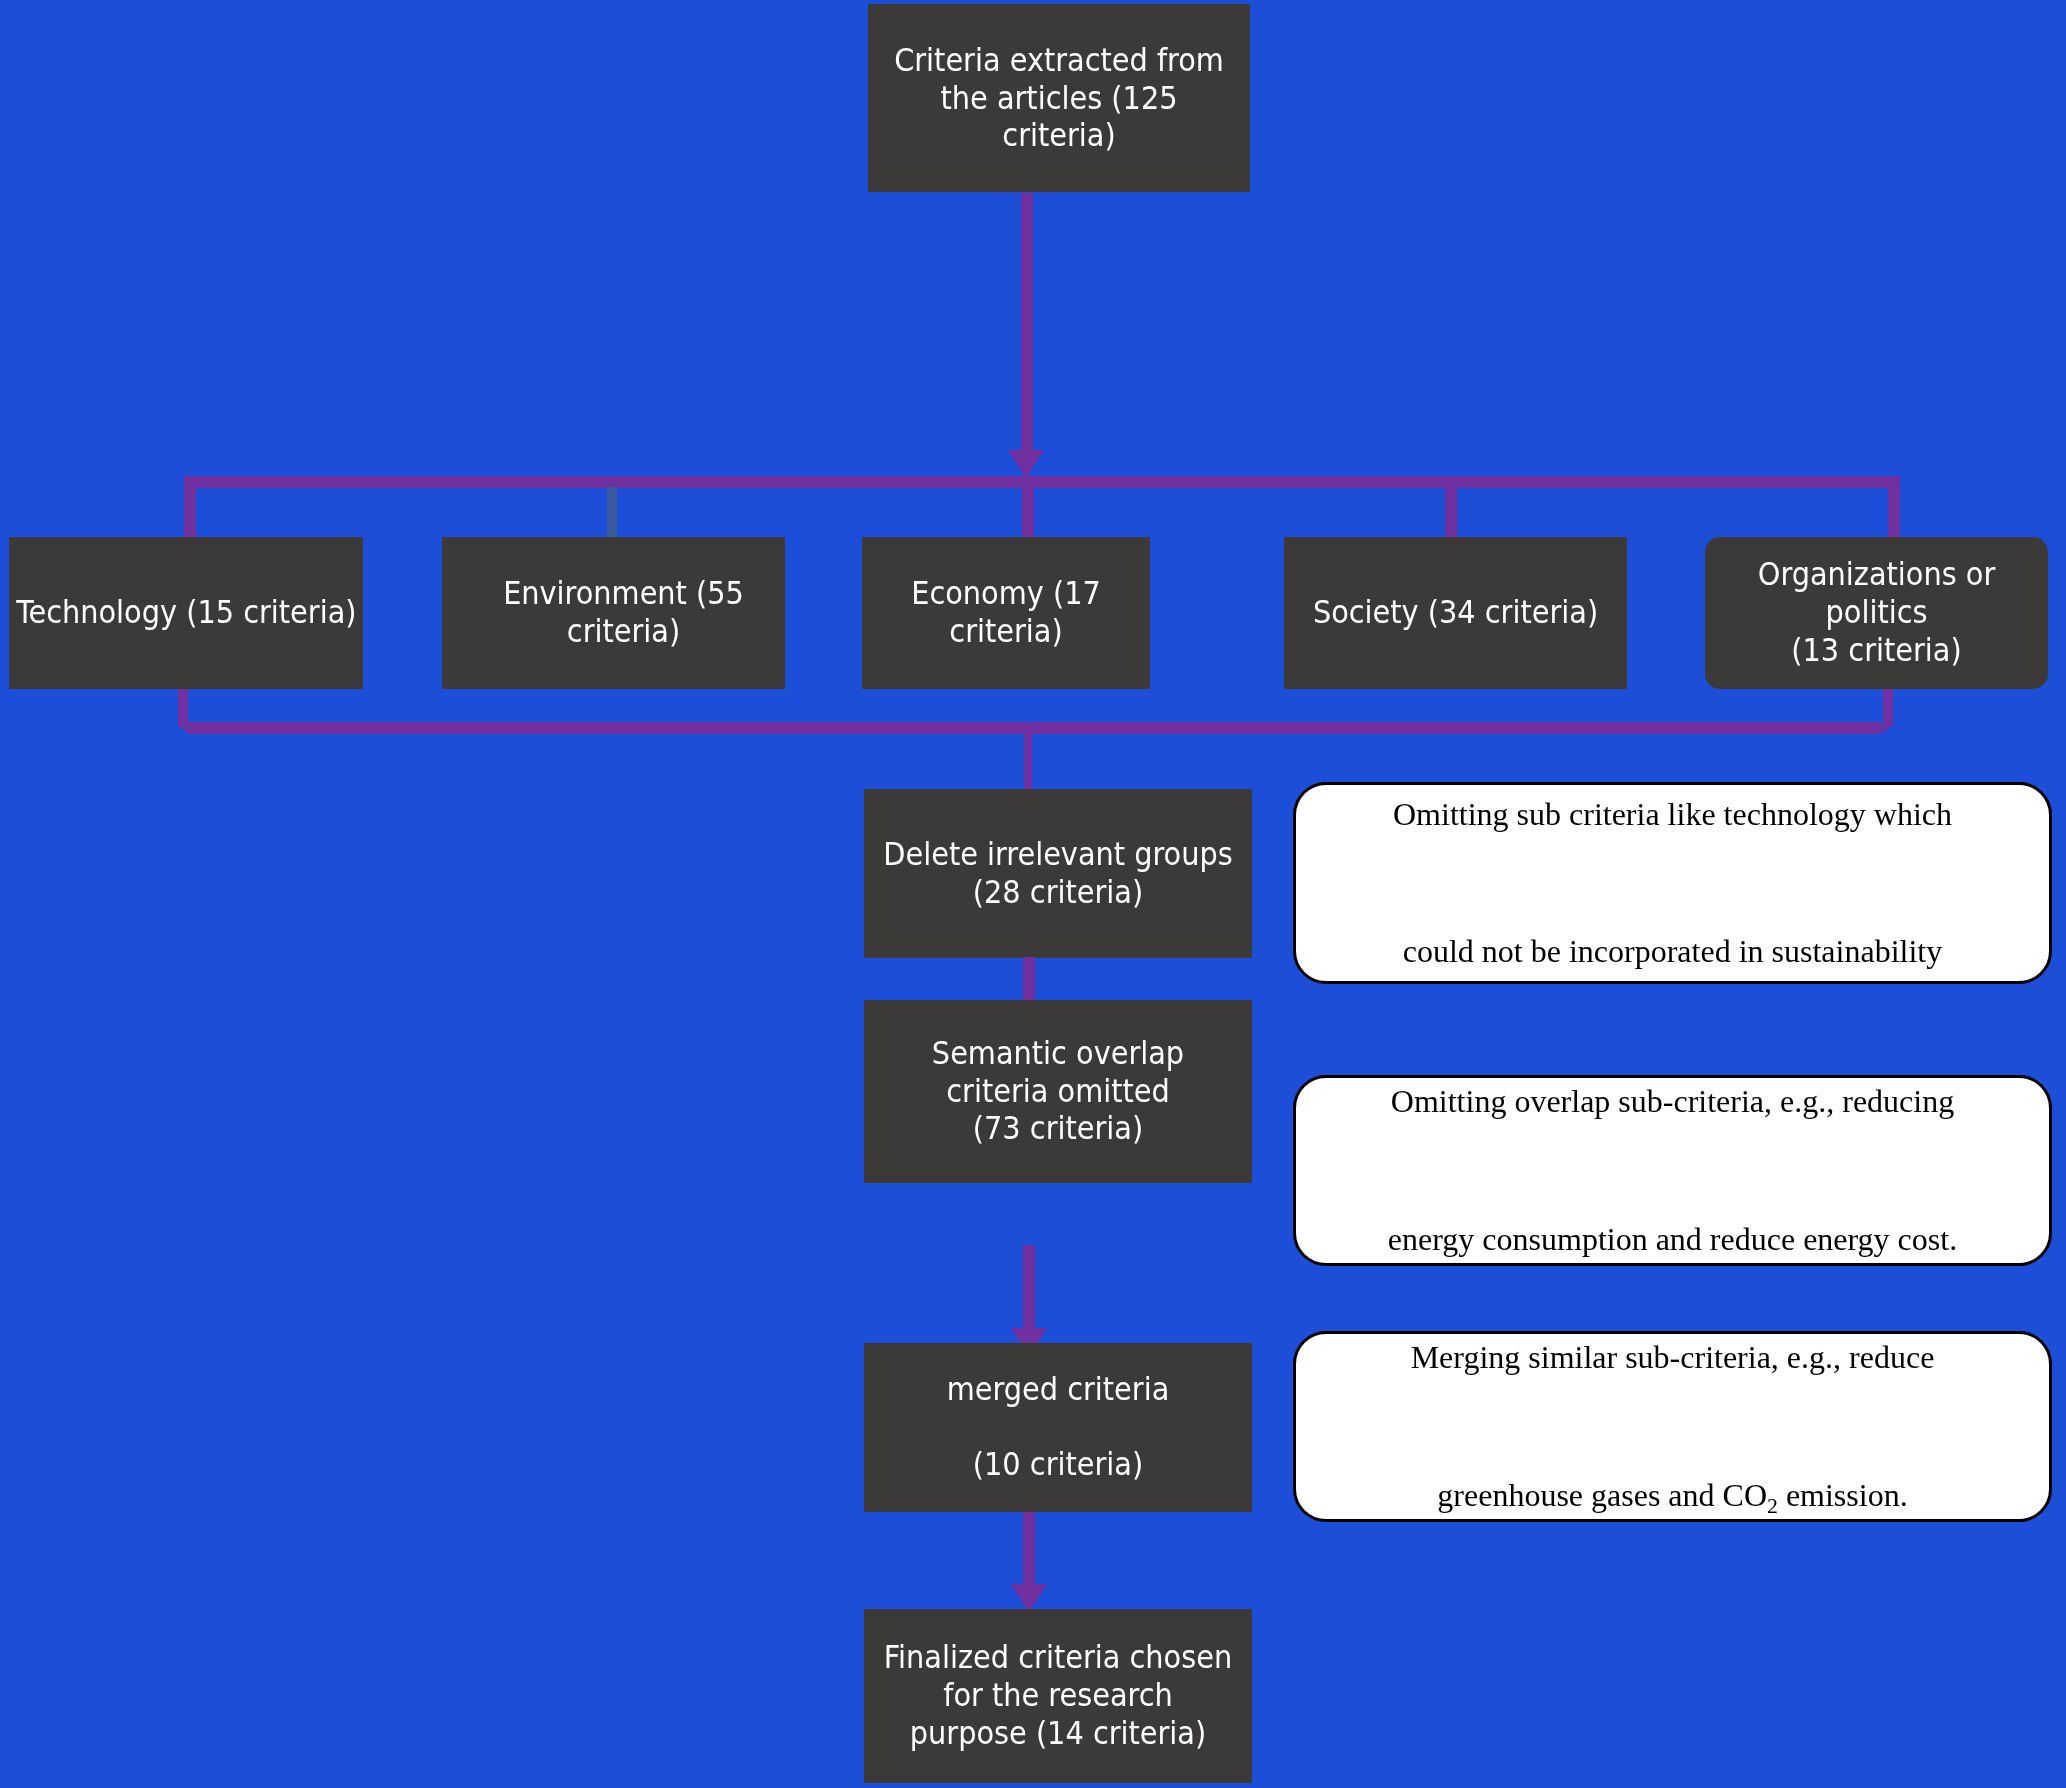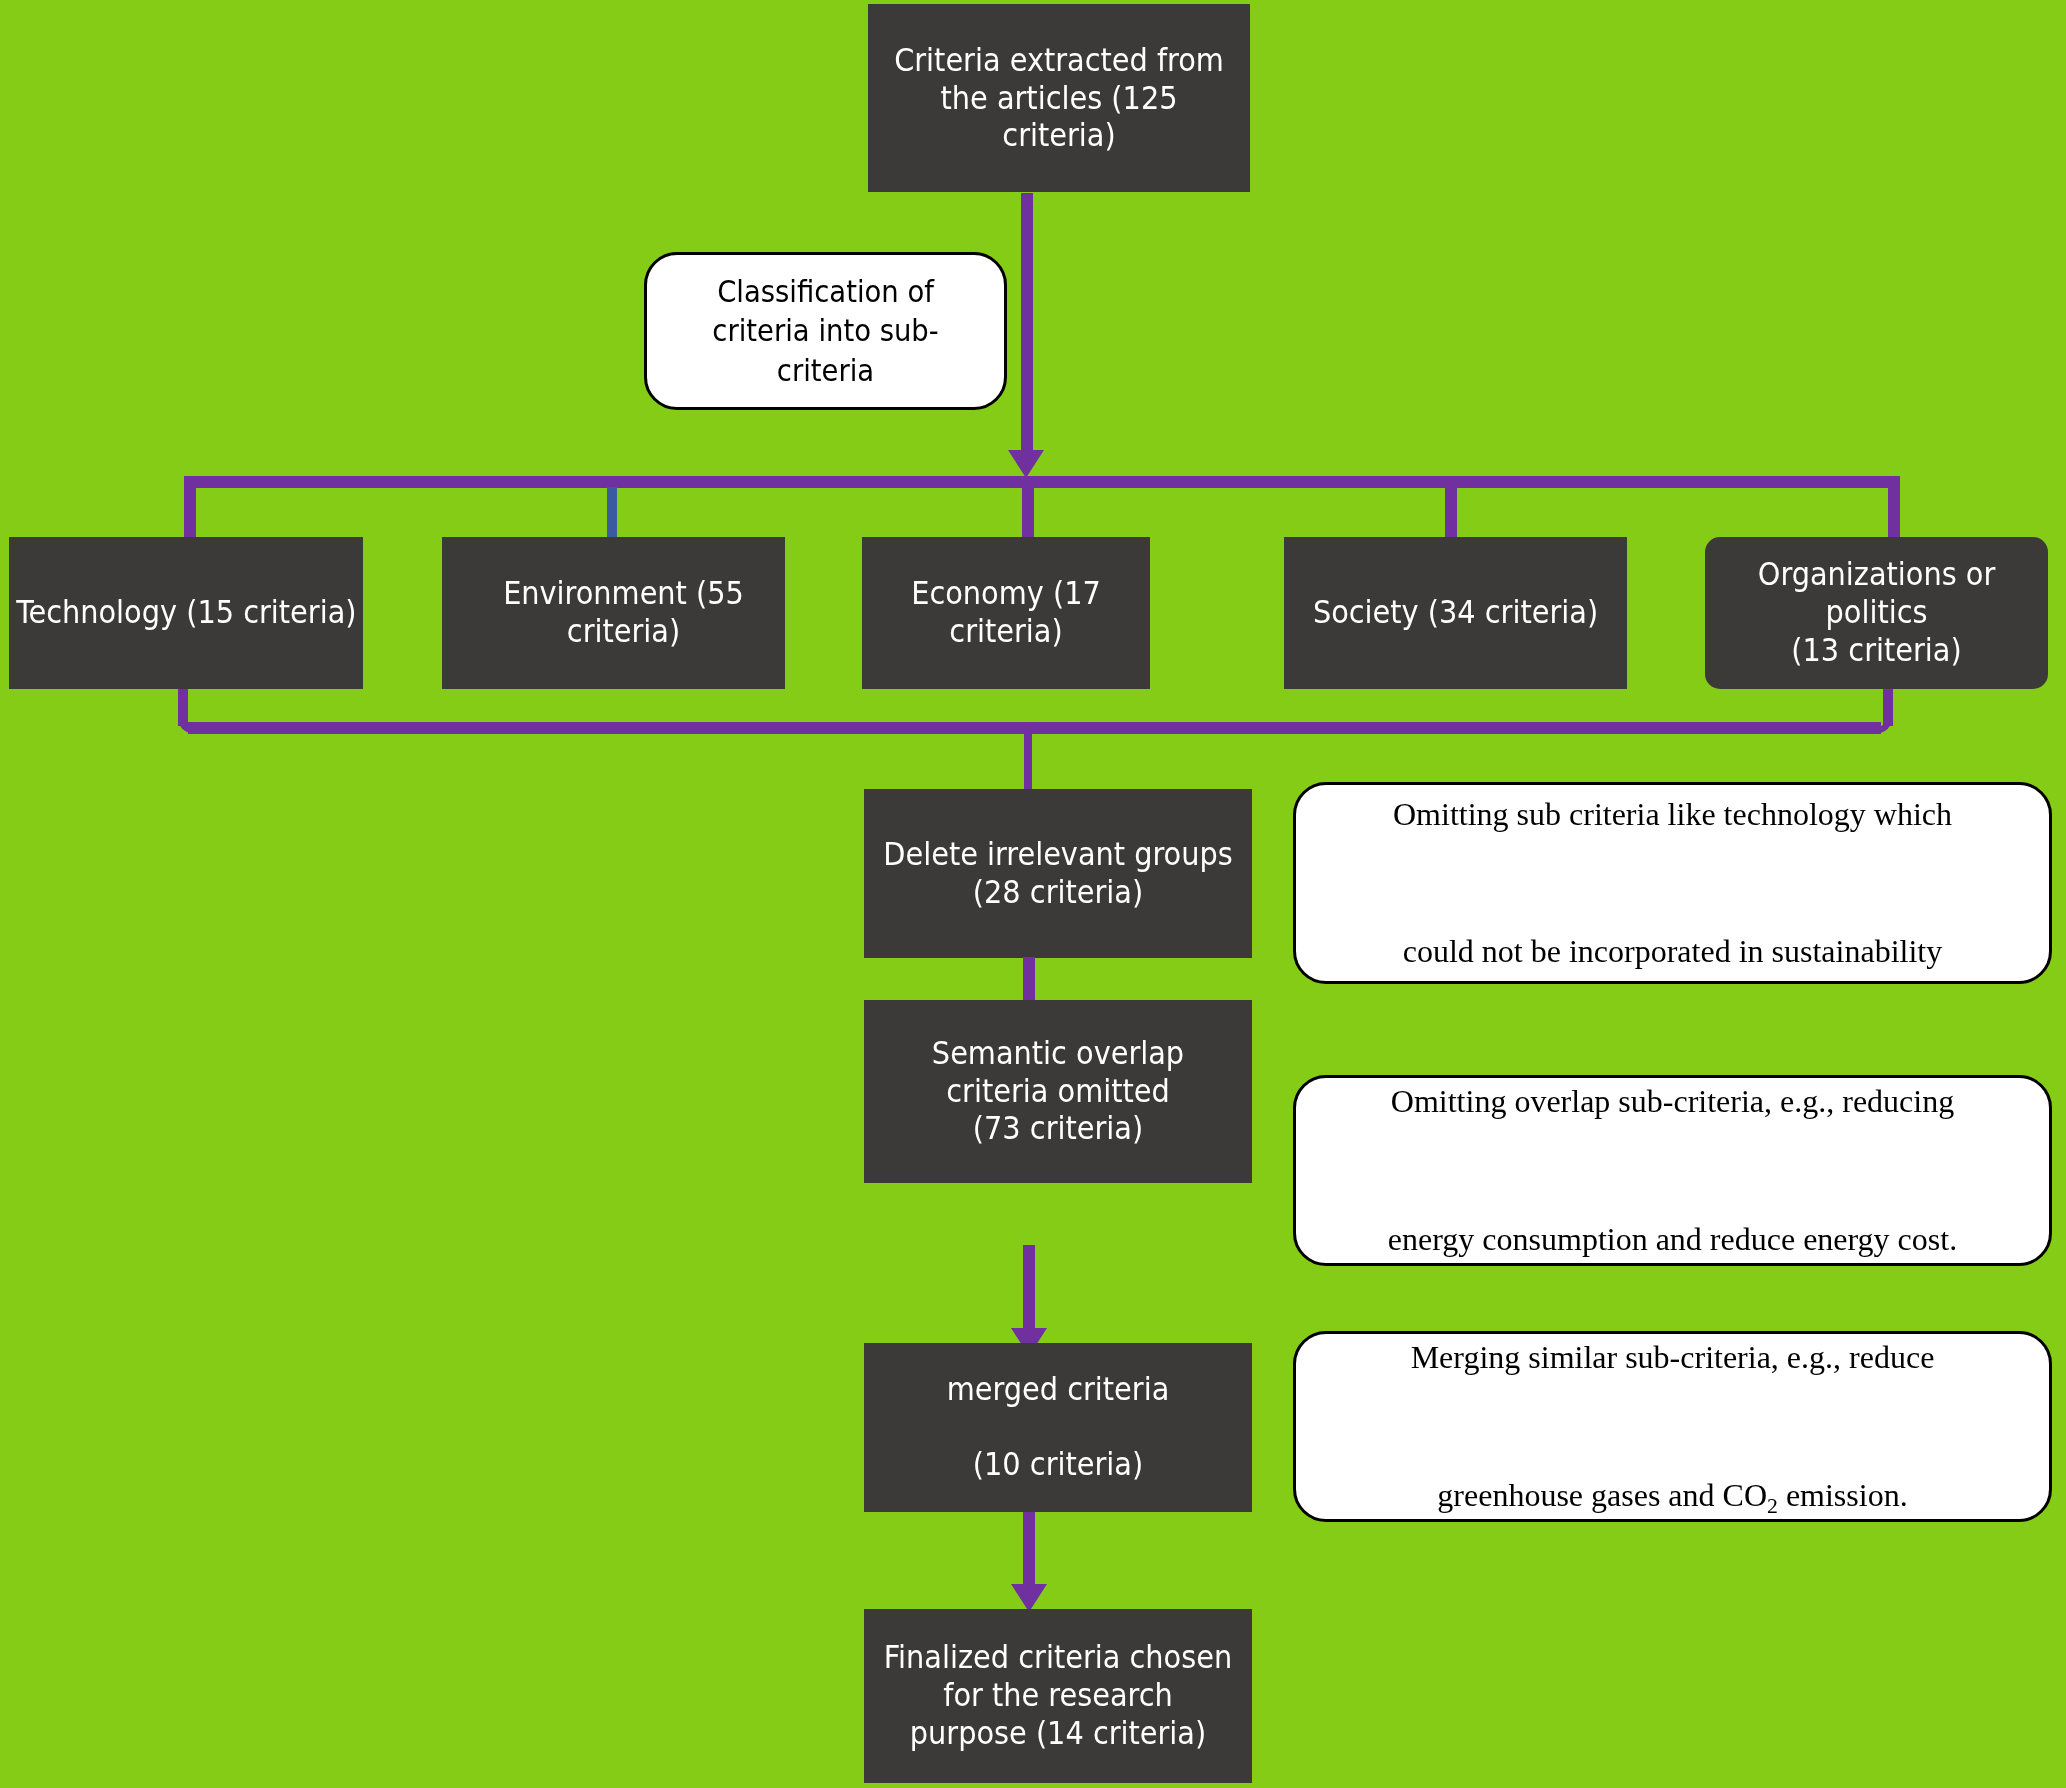--- a/index.html
+++ b/index.html
@@ -7,21 +7,21 @@
     padding: 0;
     background: #ffffff;
   }
   body {
     font-family: "Liberation Sans", sans-serif;
   }
   #canvas {
     position: relative;
     width: 2066px;
     height: 1789px;
-    background: #84cc16;
+    background: #1d4ed8;
     overflow: hidden;
   }
   
   .dark-box {
     position: absolute;
     background: #3B3A38;
     color: #FFFFFF;
     display: flex;
     align-items: center;
     justify-content: center;
@@ -94,25 +94,20 @@
   <div class="dark-box tight" style="left:868px; top:4.4px; width:382px; height:188px;">
     <span class="txt">Criteria extracted from
 the articles (125
 criteria)</span>
   </div>
 
   <div class="conn" style="left:1021px; top:193px; width:12.2px; height:262px;"></div>
 
   <div class="arrow-down" style="left:1008px; top:450px;"></div>
 
-  <div class="callout sans" style="left:644px; top:252px; width:363px; height:158px;">
-    <span class="txt">Classification of
-criteria into sub-
-criteria</span>
-  </div>
 
   <div class="conn" style="left:184px; top:476px; width:1716px; height:12.2px;"></div>
 
   <div class="corner tl" style="left:184px; top:476px; width:22px; height:22px;"></div>
 
   <div class="corner tr" style="left:1878px; top:476px; width:22px; height:22px;"></div>
 
   <div class="conn" style="left:184px; top:487px; width:12.2px; height:52px;"></div>
   <div class="conn blue" style="left:607px; top:487px; width:10px; height:52px;"></div>
   <div class="conn" style="left:1022px; top:487px; width:12.2px; height:52px;"></div>

